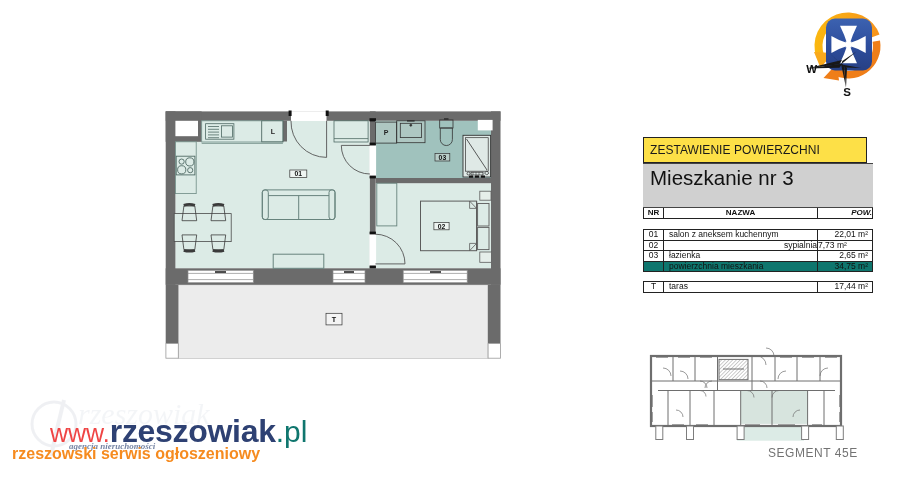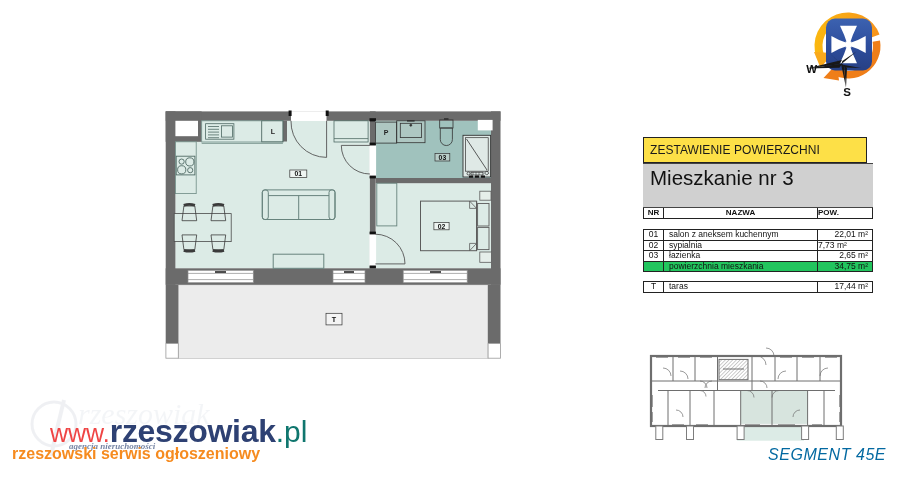--- a/index.html
+++ b/index.html
@@ -370,56 +370,56 @@
   <div style="box-sizing:border-box;width:224px;height:26px;border:1.2px solid #222;background:#fde047;
               font-size:12px;letter-spacing:0.05px;color:#1a1a1a;line-height:25px;padding-left:6px;">ZESTAWIENIE POWIERZCHNI</div>
 
   <div style="box-sizing:border-box;width:230px;height:45px;border-top:1.5px solid #444;border-bottom:1.5px solid #444;
               background:#d0d0d0;font-size:20.5px;color:#111;line-height:27px;padding-left:7px;">Mieszkanie nr 3</div>
 
   <div style="box-sizing:border-box;width:230px;height:11px;border:1px solid #222;border-top:none;display:flex;
               font-size:8px;font-weight:bold;color:#111;">
      <div style="box-sizing:border-box;width:20px;border-right:1px solid #222;text-align:center;line-height:10px;">NR</div>
      <div style="box-sizing:border-box;flex:1;border-right:1px solid #222;text-align:center;line-height:10px;">NAZWA</div>
-     <div style="box-sizing:border-box;width:54px;text-align:left;line-height:10px;">POW.</div>
+     <div style="box-sizing:border-box;width:54px;text-align:right;line-height:10px;font-style:italic;">POW.</div>
   </div>
 
   <div style="box-sizing:border-box;width:230px;margin-top:10px;border:1px solid #222;font-size:8.5px;color:#111;">
      <div style="display:flex;border-bottom:1px solid #222;height:9.6px;line-height:9.4px;">
         <div style="box-sizing:border-box;width:20px;border-right:1px solid #222;text-align:center;">01</div>
         <div style="box-sizing:border-box;flex:1;border-right:1px solid #222;padding-left:5px;">salon z aneksem kuchennym</div>
         <div style="box-sizing:border-box;width:54px;text-align:right;padding-right:4px;">22,01 m²</div>
      </div>
      <div style="display:flex;border-bottom:1px solid #222;height:9.6px;line-height:9.4px;">
         <div style="box-sizing:border-box;width:20px;border-right:1px solid #222;text-align:center;">02</div>
-        <div style="box-sizing:border-box;flex:1;border-right:1px solid #222;padding-left:5px;">sypialnia</div>
+        <div style="box-sizing:border-box;flex:1;border-right:1px solid #222;padding-left:5px;text-align:right;">sypialnia</div>
         <div style="box-sizing:border-box;width:54px;text-align:left;padding-right:4px;">7,73 m²</div>
      </div>
      <div style="display:flex;border-bottom:1px solid #222;height:9.6px;line-height:9.4px;">
         <div style="box-sizing:border-box;width:20px;border-right:1px solid #222;text-align:center;">03</div>
         <div style="box-sizing:border-box;flex:1;border-right:1px solid #222;padding-left:5px;">łazienka</div>
         <div style="box-sizing:border-box;width:54px;text-align:right;padding-right:4px;">2,65 m²</div>
      </div>
-     <div style="display:flex;height:9.6px;line-height:9.4px;background:#22c55e;">
+     <div style="display:flex;height:9.6px;line-height:9.4px;background:#0f766e;">
         <div style="box-sizing:border-box;width:20px;border-right:1px solid #222;"></div>
         <div style="box-sizing:border-box;flex:1;border-right:1px solid #222;padding-left:5px;">powierzchnia mieszkania</div>
         <div style="box-sizing:border-box;width:54px;text-align:right;padding-right:4px;">34,75 m²</div>
      </div>
   </div>
 
   <div style="box-sizing:border-box;width:230px;margin-top:9px;border:1px solid #222;font-size:8.5px;color:#111;">
      <div style="display:flex;height:9.6px;line-height:9.4px;">
         <div style="box-sizing:border-box;width:20px;border-right:1px solid #222;text-align:center;">T</div>
         <div style="box-sizing:border-box;flex:1;border-right:1px solid #222;padding-left:5px;">taras</div>
         <div style="box-sizing:border-box;width:54px;text-align:right;padding-right:4px;">17,44 m²</div>
      </div>
   </div>
 </div>
 
-<div class="abs" style="left:768px;top:445.5px;font-size:16px;letter-spacing:0.55px;color:#0369a1;font-style:italic;">SEGMENT 45E</div>
+<div class="abs" style="left:768px;top:445.5px;font-size:12px;letter-spacing:0.55px;color:#737373;">SEGMENT 45E</div>
 
 <div class="abs" style="left:20px;top:398px;width:280px;height:60px;opacity:0.18;">
 <svg width="280" height="60" viewBox="0 0 280 60">
 <circle cx="34" cy="26" r="22" fill="none" stroke="#aab2c2" stroke-width="3"></circle>
 <path d="M 44 2 Q 37 30 31 58" fill="none" stroke="#aab2c2" stroke-width="4"></path>
 <text x="58" y="26" font-size="30" fill="#c3cad8" font-family="Liberation Serif" font-style="italic">rzeszowiak</text>
 </svg>
 </div>
 
 <div class="abs" style="left:14px;top:413px;white-space:nowrap;">

